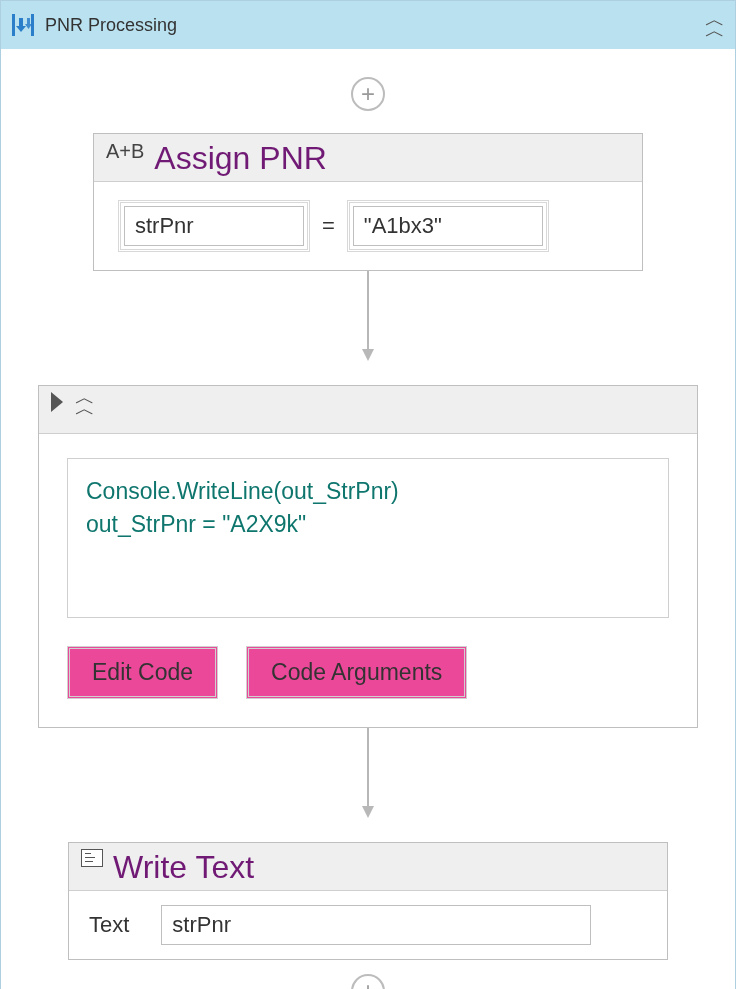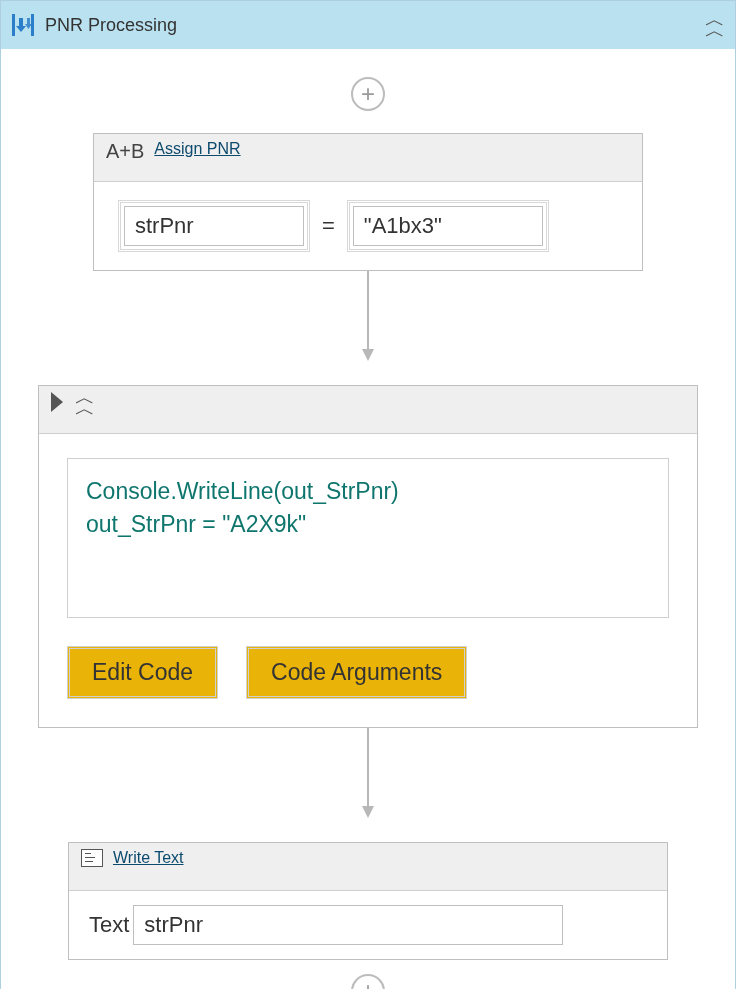--- a/index.html
+++ b/index.html
@@ -61,21 +61,21 @@
     border-bottom:1px solid #cfcfcf;
     display:flex;align-items:flex-start;
     padding:6px 12px;
     height:48px;
   }
   .card-header-icon {
     font-size:20px;color:#555;margin-right:12px;
     display:flex;align-items:center;
   }
   .card-title {
-    font-size:16px;color:#0c4a6e;flex:1;text-decoration:underline;
+    font-size:32px;color:#701a75;flex:1;
   }
   .assign-body {
     padding:18px 24px;
     display:flex;align-items:center;gap:12px;
   }
   .field-wrap {
     border:3px double #d8d8d8;
     padding:3px;
   }
   .text-input {
@@ -98,31 +98,31 @@
     font-size:23px;
     color:#0f766e;
     white-space:pre-line;
     line-height:1.45;
   }
   .btn-row {
     display:flex;gap:28px;margin-top:28px;
   }
   .btn {
     border:3px double #d0d0d0;
-    background:#eab308;
+    background:#ec4899;
     font-size:23px;
     padding:10px 22px;
     color:#333;
     cursor:pointer;
     font-family:inherit;
   }
   .writeline-card { width:600px; }
   .writeline-body {
     padding:14px 20px;
-    display:flex;align-items:center;gap:4px;
+    display:flex;align-items:center;gap:32px;
   }
   .wl-label { font-size:22px;color:#333; }
   .wl-input {
     border:1px solid #bfbfbf;
     font-size:22px;
     padding:6px 10px;
     width:430px;
     font-family:inherit;
     color:#333;
     outline:none;

